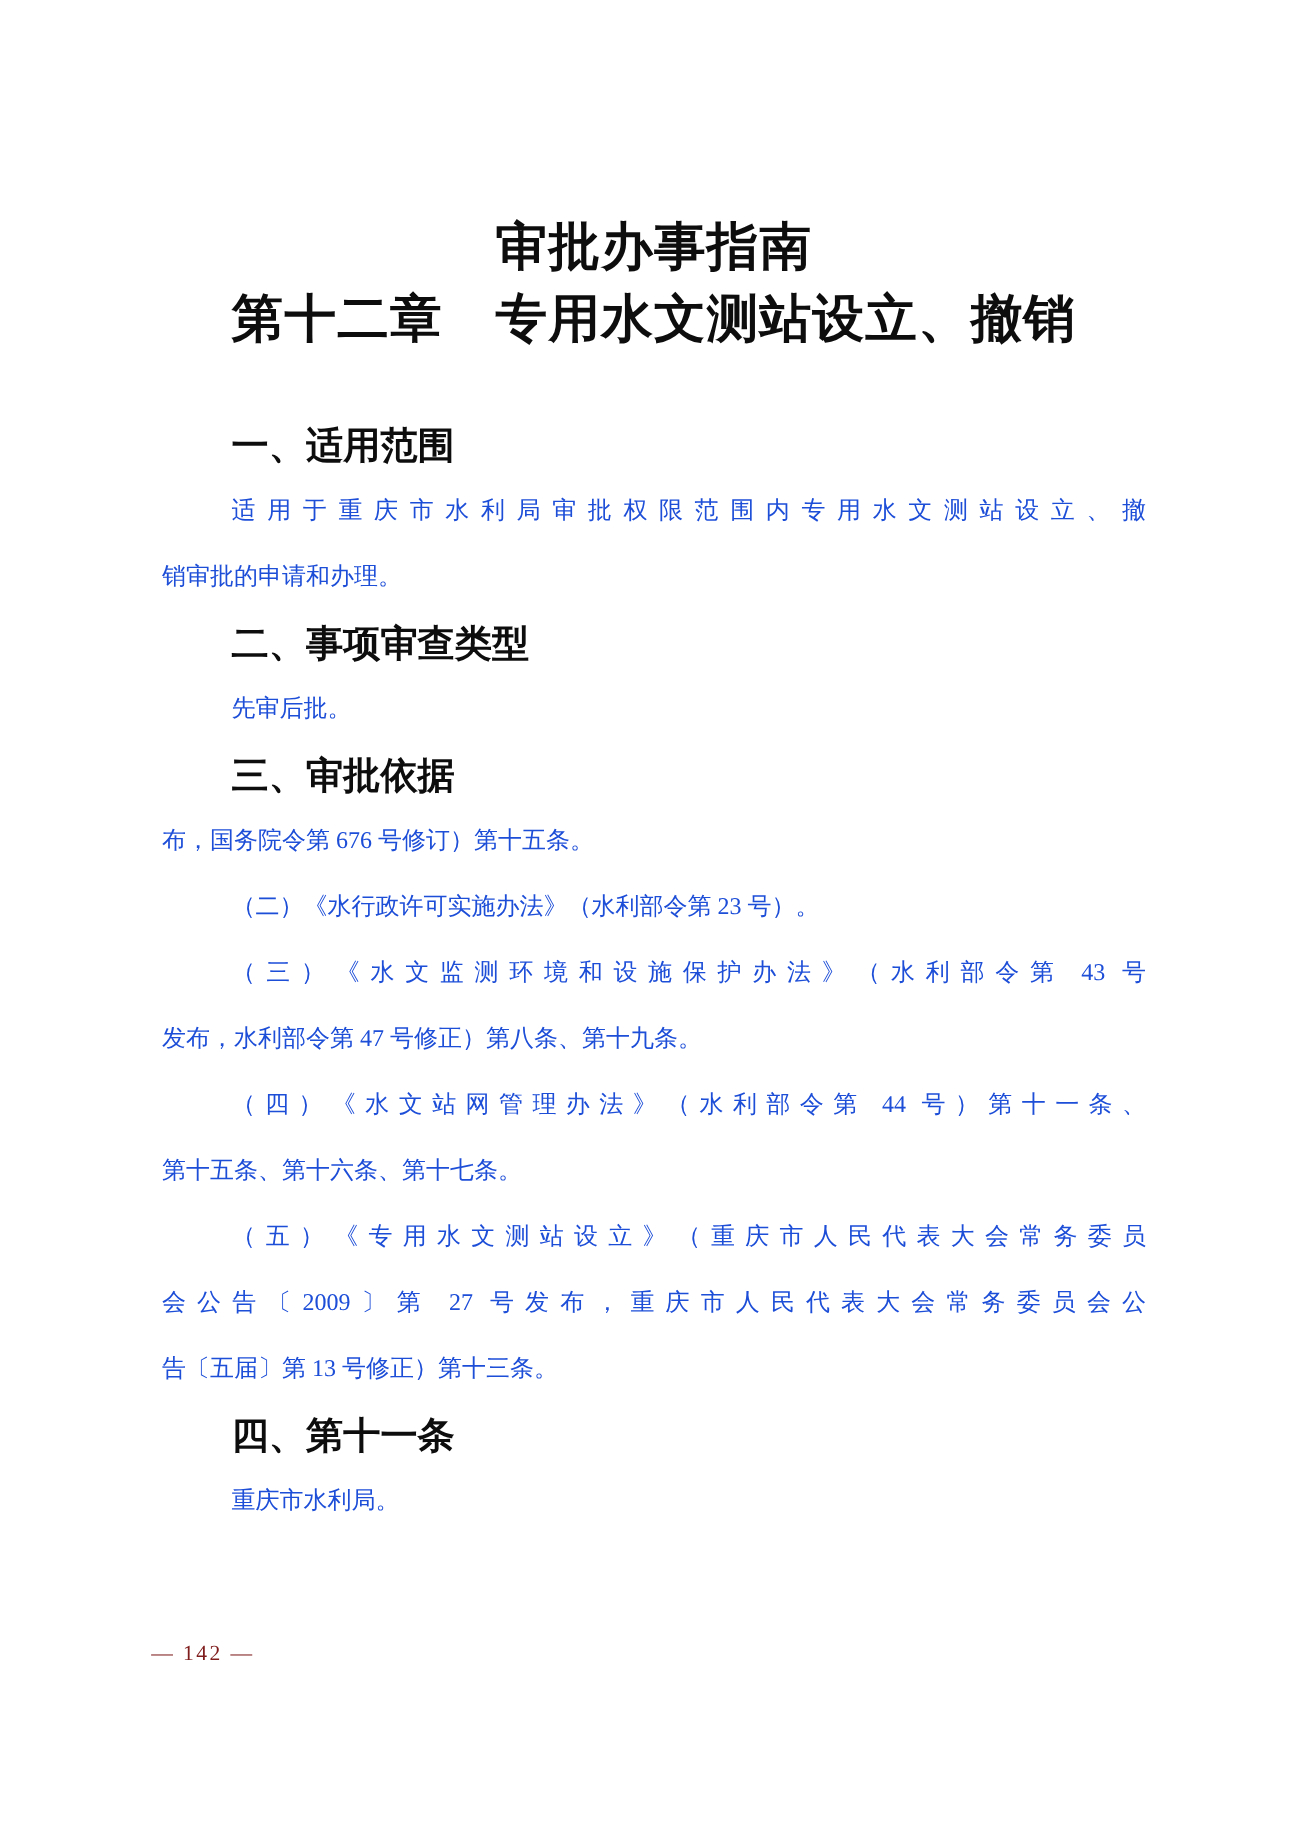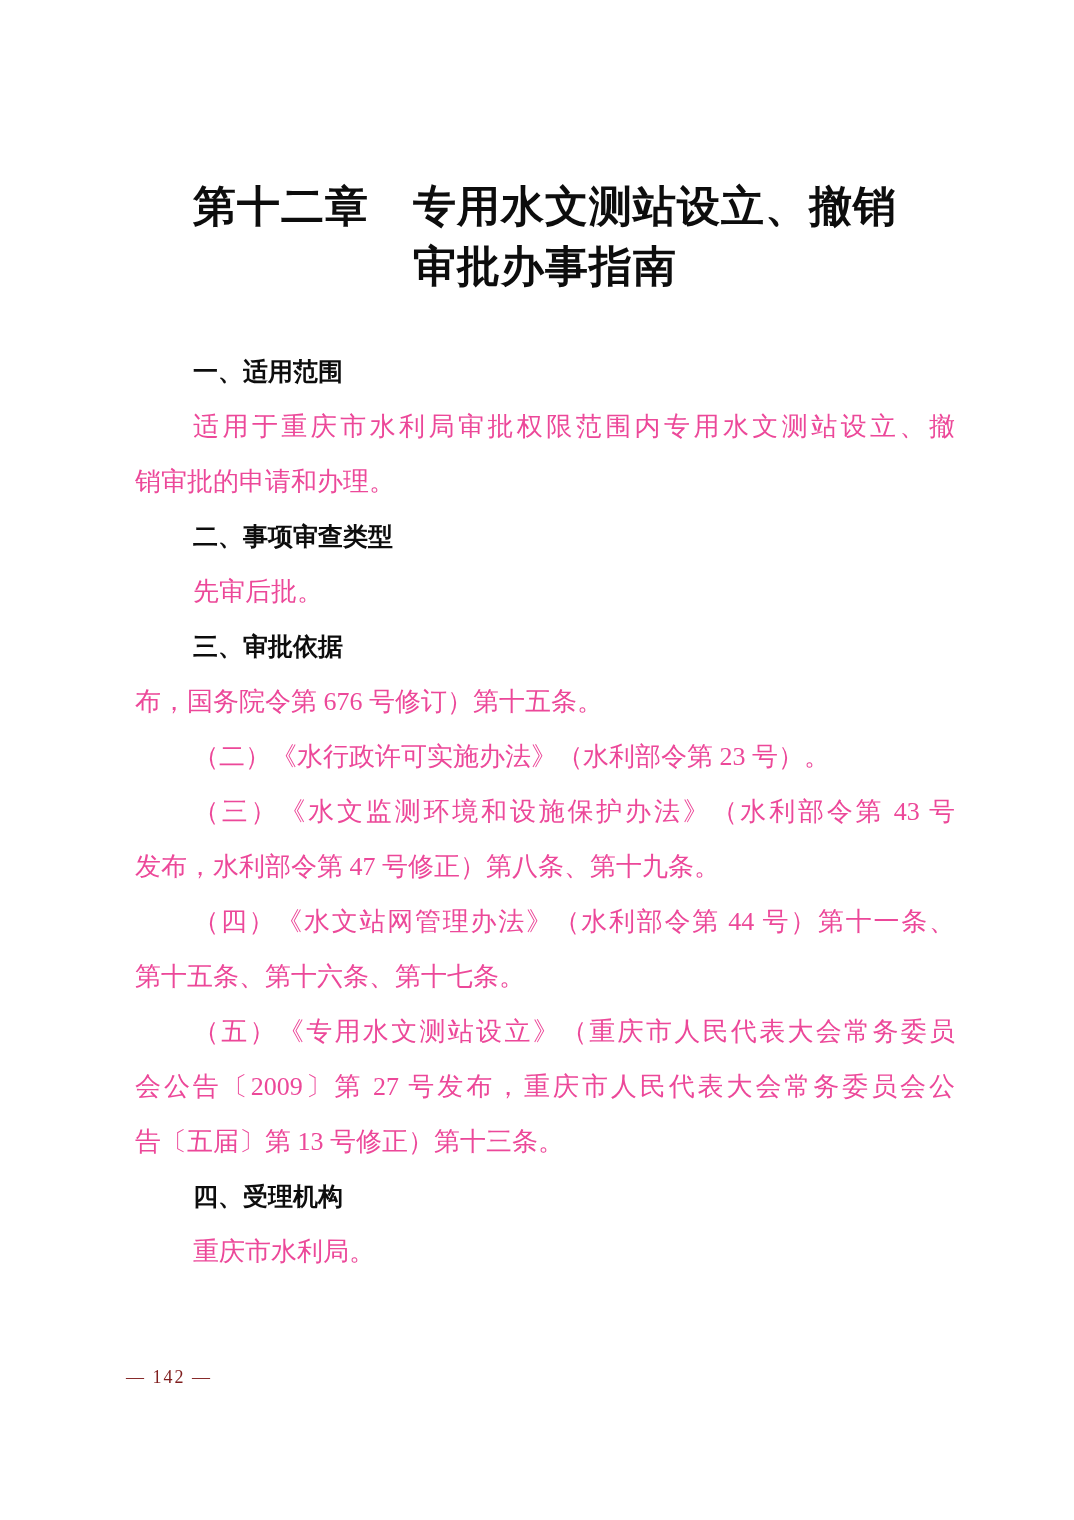--- a/index.html
+++ b/index.html
@@ -22,74 +22,74 @@
   .doc-title {
     text-align: center;
     font-weight: 700;
     font-size: 43px;
     line-height: 60px;
     letter-spacing: 1px;
     margin-bottom: 47px;
     color: #0d0d0d;
   }
   .lines .line {
-    font-size: 26px;
+    font-size: 20px;
     line-height: 55px;
     height: 55px;
     overflow: hidden;
-    color: #ec4899;
+    color: #1d4ed8;
   }
   .lines .line.indent {
     text-indent: 58px; 
   }
   .lines .line.justify {
     text-align: justify;
     text-align-last: justify;
   }
   .lines .line.heading {
     font-family: "Liberation Sans", "DejaVu Sans", sans-serif;
     font-weight: 700;
-    font-size: 25px;
+    font-size: 31px;
     color: #0d0d0d;
   }
   .footer {
     position: absolute;
     left: 126px;
     top: 1362px;
     font-size: 18px;
     line-height: 30px;
     color: #7f1d1d;
     letter-spacing: 2px;
   }
 </style>
 </head>
 <body style="background: rgb(255, 255, 255);">
 
 <div class="page">
   <div class="content">
     <div class="doc-title">
+      <div class="title-line">审批办事指南</div>
       <div class="title-line">第十二章　专用水文测站设立、撤销</div>
-      <div class="title-line">审批办事指南</div>
     </div>
     <div class="lines" id="lines">
         <div class="line heading indent">一、适用范围</div>
         <div class="line body indent justify">适用于重庆市水利局审批权限范围内专用水文测站设立、撤</div>
         <div class="line body">销审批的申请和办理。</div>
         <div class="line heading indent">二、事项审查类型</div>
         <div class="line body indent">先审后批。</div>
         <div class="line heading indent">三、审批依据</div>
         <div class="line body">布，国务院令第 676 号修订）第十五条。</div>
         <div class="line body indent">（二）《水行政许可实施办法》（水利部令第 23 号）。</div>
         <div class="line body indent justify">（三）《水文监测环境和设施保护办法》（水利部令第 43 号</div>
         <div class="line body">发布，水利部令第 47 号修正）第八条、第十九条。</div>
         <div class="line body indent justify">（四）《水文站网管理办法》（水利部令第 44 号）第十一条、</div>
         <div class="line body">第十五条、第十六条、第十七条。</div>
         <div class="line body indent justify">（五）《专用水文测站设立》（重庆市人民代表大会常务委员</div>
         <div class="line body justify">会公告〔2009〕第 27 号发布，重庆市人民代表大会常务委员会公</div>
         <div class="line body">告〔五届〕第 13 号修正）第十三条。</div>
-        <div class="line heading indent">四、受理机构</div>
+        <div class="line heading indent">四、第十一条</div>
         <div class="line body indent">重庆市水利局。</div>
       </div>
   </div>
   <div class="footer">
     <span>— 142 —</span>
   </div>
 </div>
 
 </body></html>

